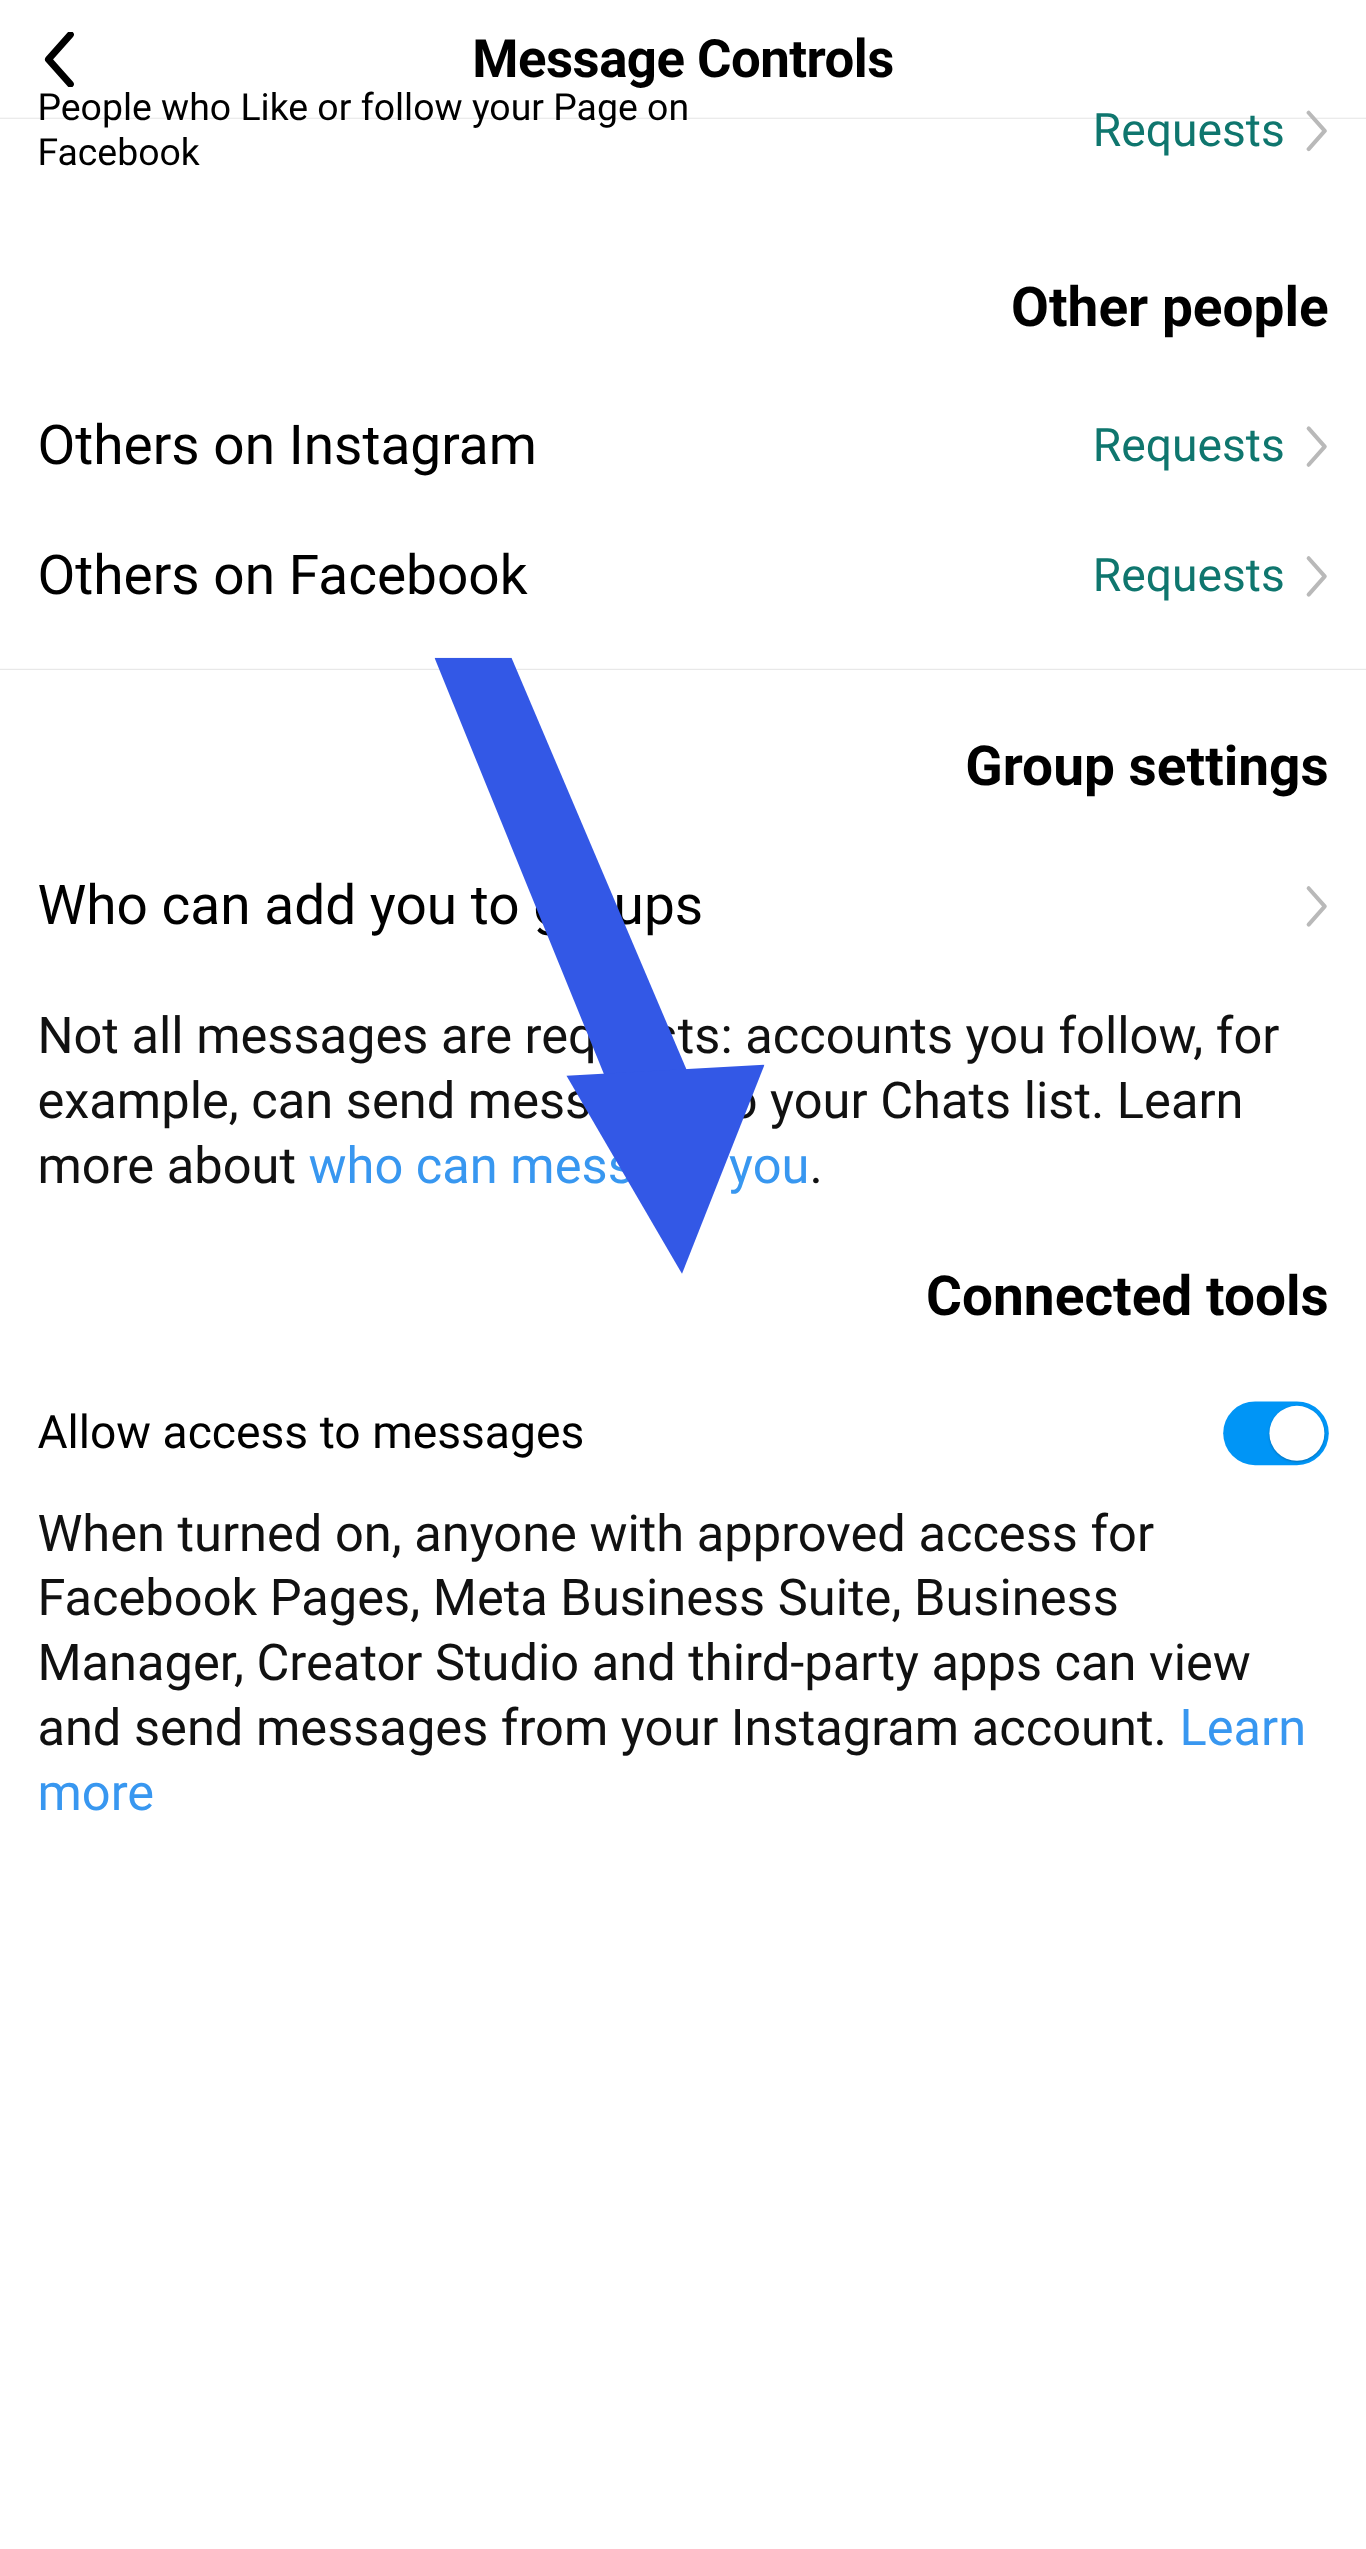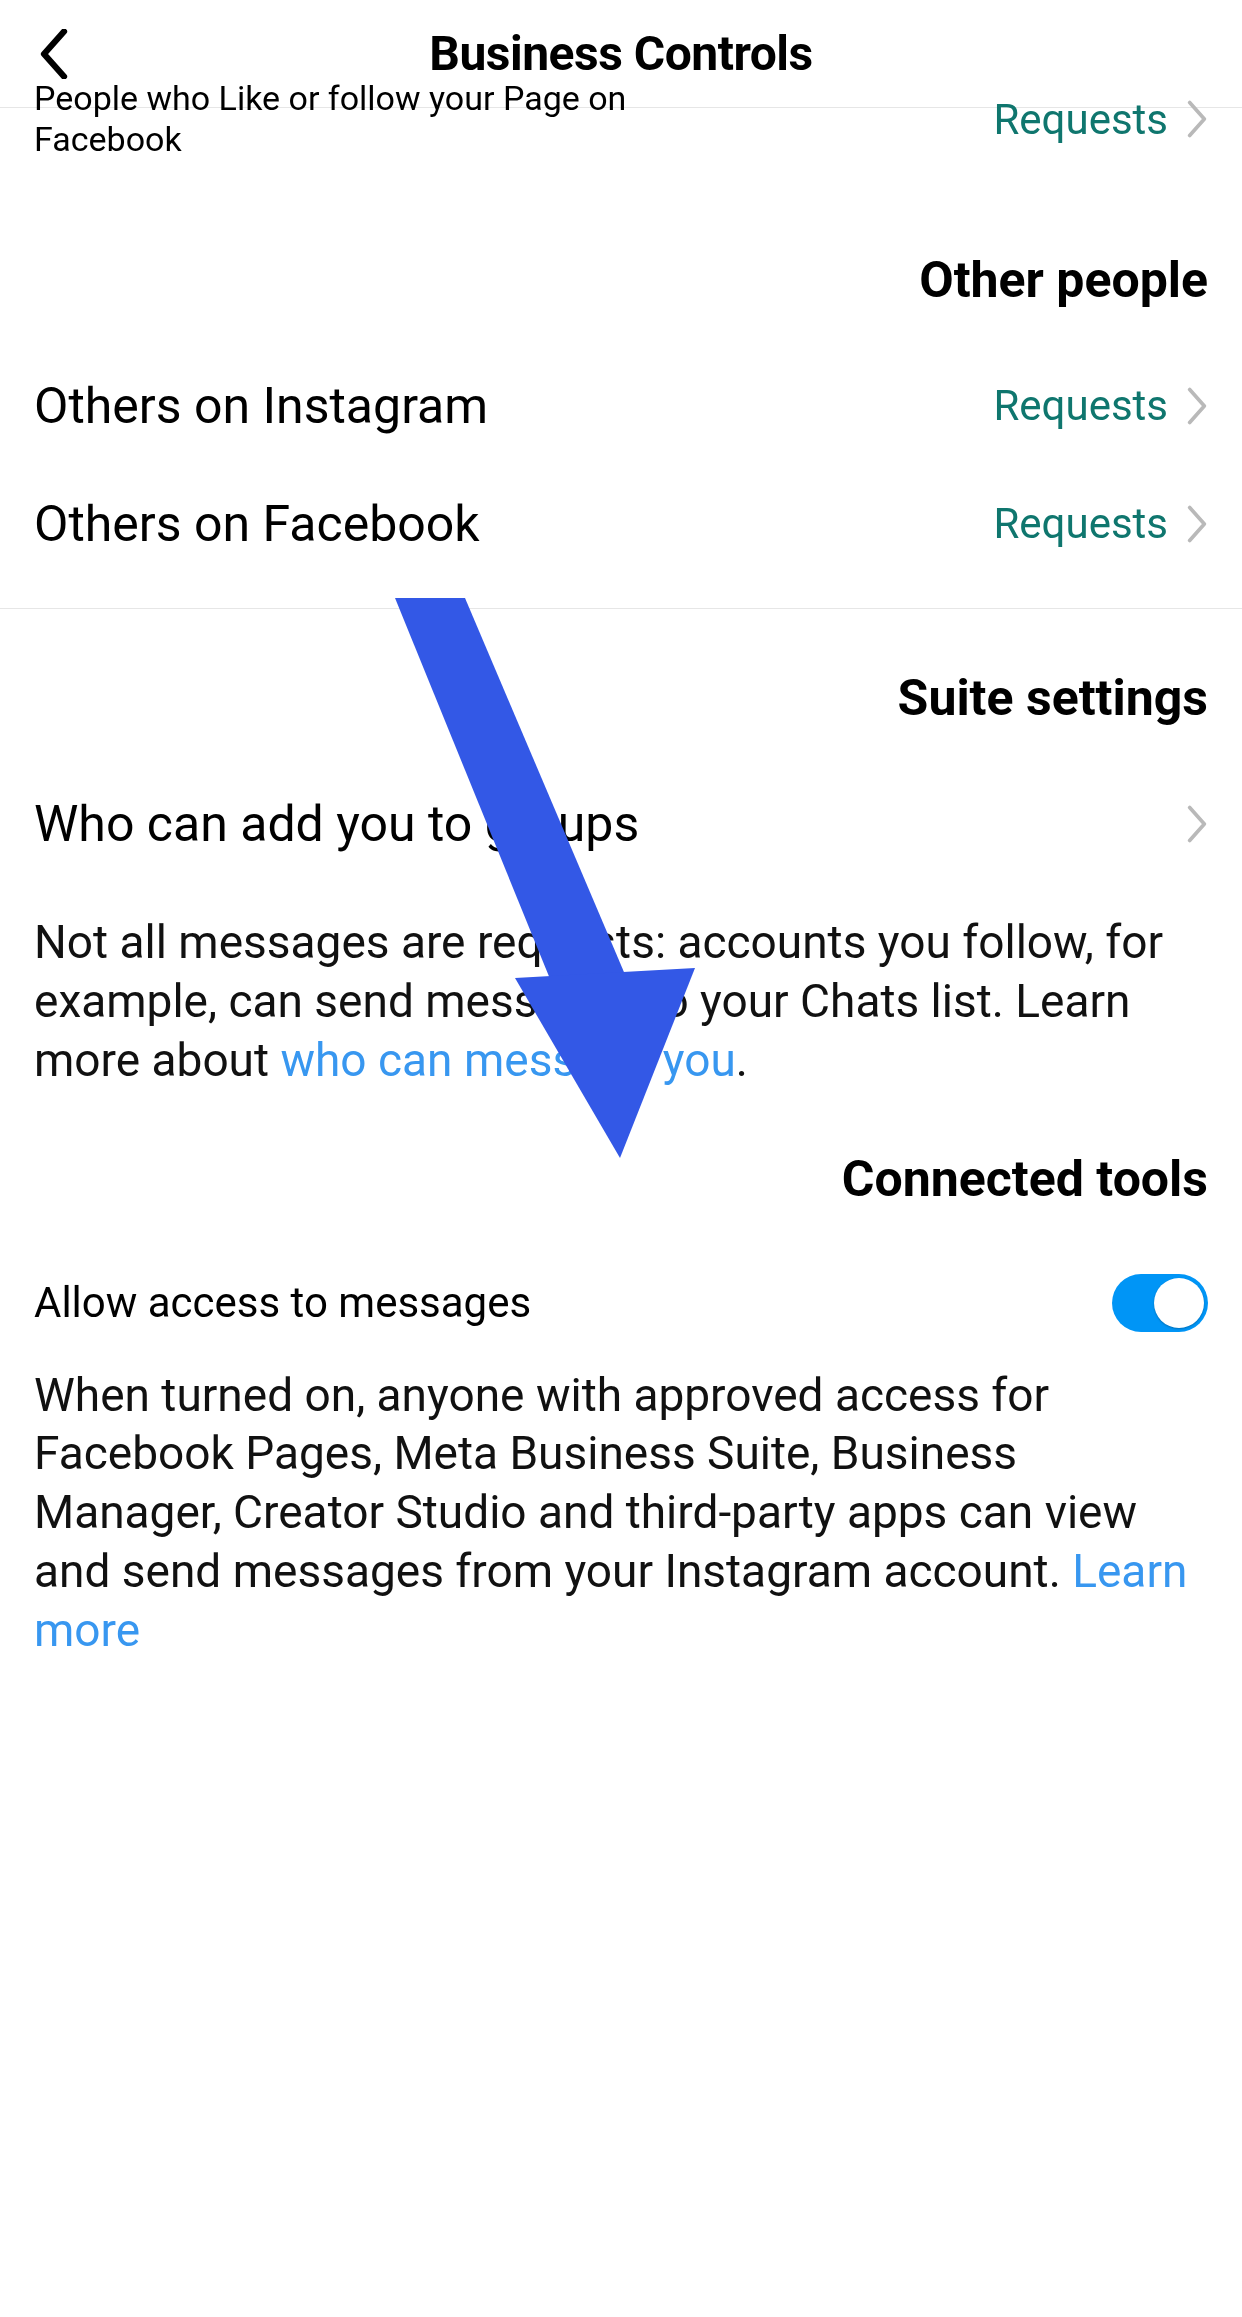--- a/index.html
+++ b/index.html
@@ -128,21 +128,21 @@
 </style>
 </head>
 <body>
 
 <div class="header">
   <div class="back-btn">
     <svg viewBox="0 0 24 40">
       <path d="M20 2 L4 20 L20 38" stroke="#000" stroke-width="5" fill="none" stroke-linecap="round" stroke-linejoin="round"></path>
     </svg>
   </div>
-  <div class="header-title">Business Controls</div>
+  <div class="header-title">Message Controls</div>
 </div>
 
 <div class="scroll">
 
   <div class="cut-row">
     <div class="label">People who Like or follow your Page on Facebook</div>
     <div class="value-chevron">
       <span class="value-text">Requests</span>
       <span class="chevron">
         <svg viewBox="0 0 24 40">
@@ -173,21 +173,21 @@
       <span class="chevron">
         <svg viewBox="0 0 24 40">
             <path d="M4 2 L20 20 L4 38"></path>
           </svg>
       </span>
     </div>
   </div>
 
   <div class="divider"></div>
 
-  <div class="section-title">Suite settings</div>
+  <div class="section-title">Group settings</div>
 
   <div class="option-row">
     <div class="label">Who can add you to groups</div>
     <div class="value-chevron">
       <span class="chevron">
         <svg viewBox="0 0 24 40">
             <path d="M4 2 L20 20 L4 38"></path>
           </svg>
       </span>
     </div>

